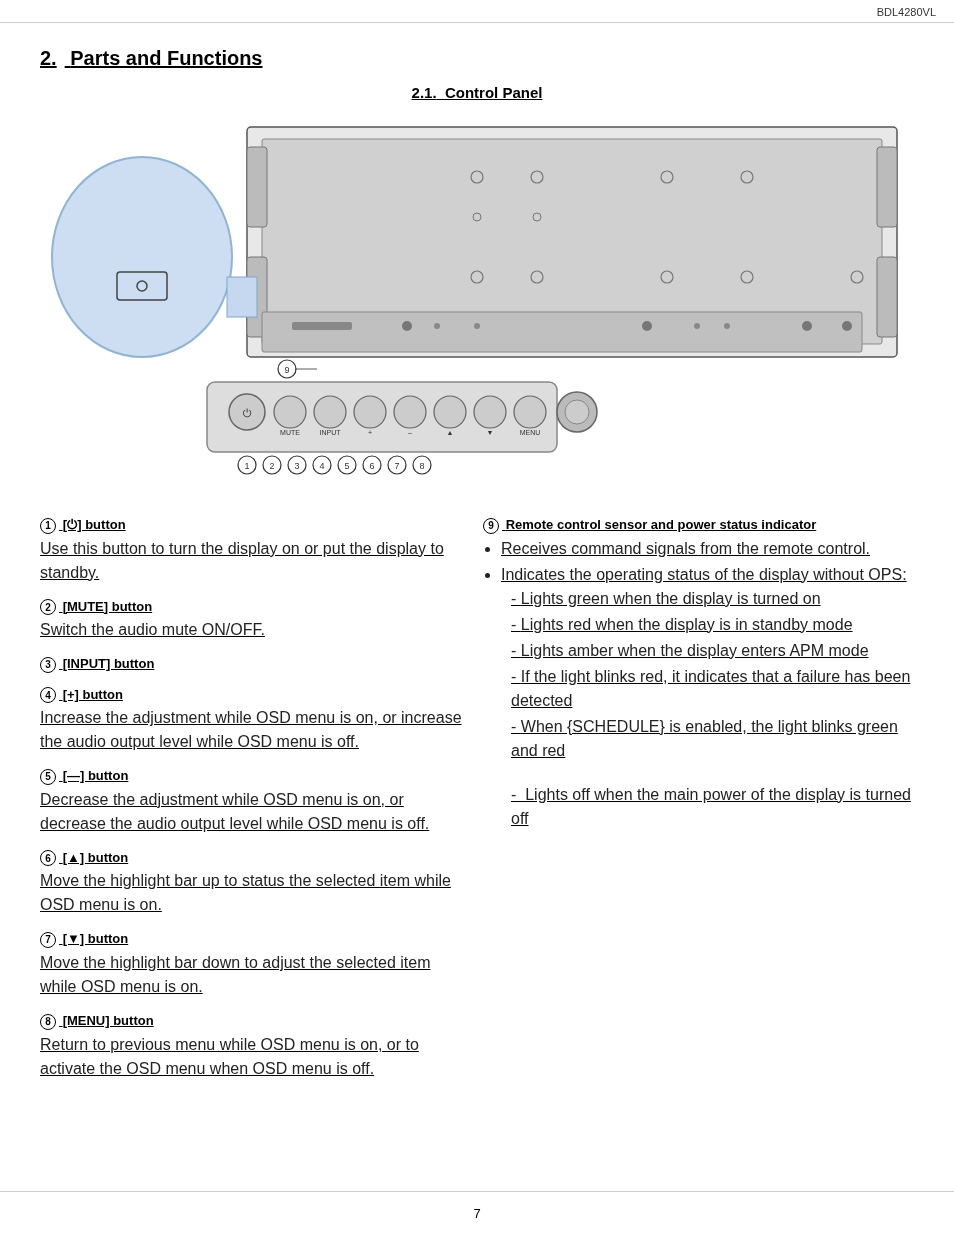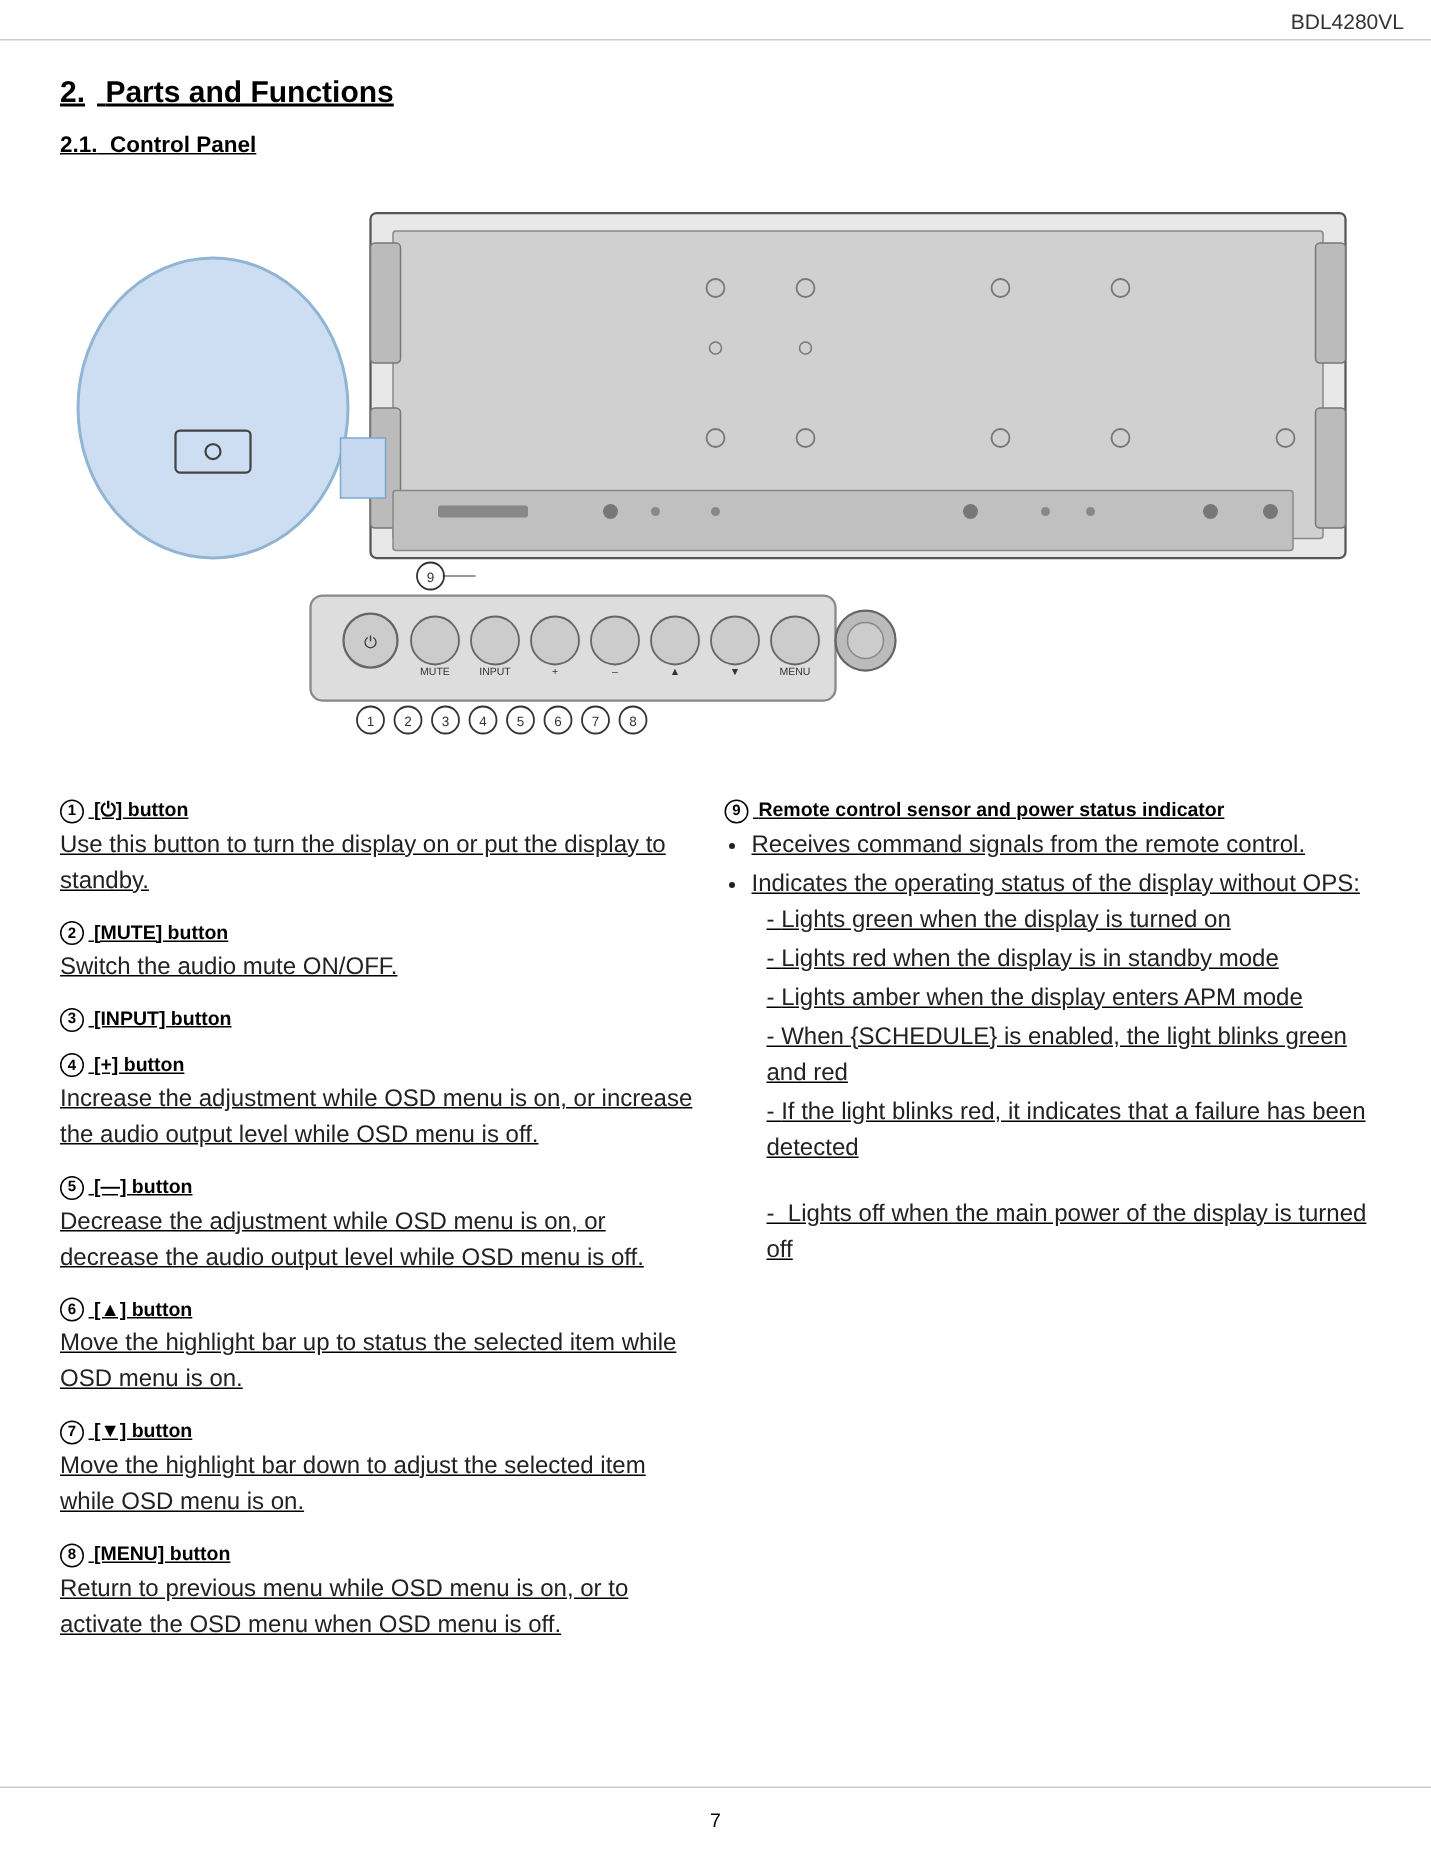--- a/index.html
+++ b/index.html
@@ -8,40 +8,41 @@
       font-size: 13px;
       background: #fff;
       color: #000;
       width: 954px;
       min-height: 1235px;
       position: relative;
     }
     .page-header {
       text-align: right;
       padding: 6px 18px 4px;
-      font-size: 14px;
+      font-size: 11px;
       color: #333;
       border-bottom: 1px solid #ccc;
     }
     .page-content {
       padding: 24px 40px 30px;
       text-decoration: underline;
     }
     .section-title {
       font-size: 20px;
       font-weight: bold;
       margin-bottom: 14px;
     }
     .section-number {
       margin-right: 8px;
     }
     .subsection-title {
       font-size: 15px;
       font-weight: bold;
-      margin-bottom: 27px;
+      margin-bottom: 16px;
+      text-align: center;
     }
     .diagram-area {
       width: 100%;
       display: flex;
       justify-content: center;
       margin-bottom: 30px;
       position: relative;
     }
     .descriptions-area {
       display: flex;
@@ -311,22 +312,22 @@
           <strong>Remote control sensor and power status indicator</strong>
         </div>
         <div class="desc-item-body">
           <ul>
             <li>Receives command signals from the remote control.</li>
             <li>Indicates the operating status of the display without OPS:
               <ul class="sub-list">
                 <li>Lights green when the display is turned on</li>
                 <li>Lights red when the display is in standby mode</li>
                 <li>Lights amber when the display enters APM mode</li>
+                <li>If the light blinks red, it indicates that a failure has been detected</li>
                 <li>When {SCHEDULE} is enabled, the light blinks green and red</li>
-                <li>If the light blinks red, it indicates that a failure has been detected</li>
               </ul>
             </li>
           </ul>
           <ul style="margin-top:20px;">
             <li style="list-style:none; padding-left:10px;">- &nbsp;Lights off when the main power of the display is turned off</li>
           </ul>
         </div>
       </div>
 
     </div>

